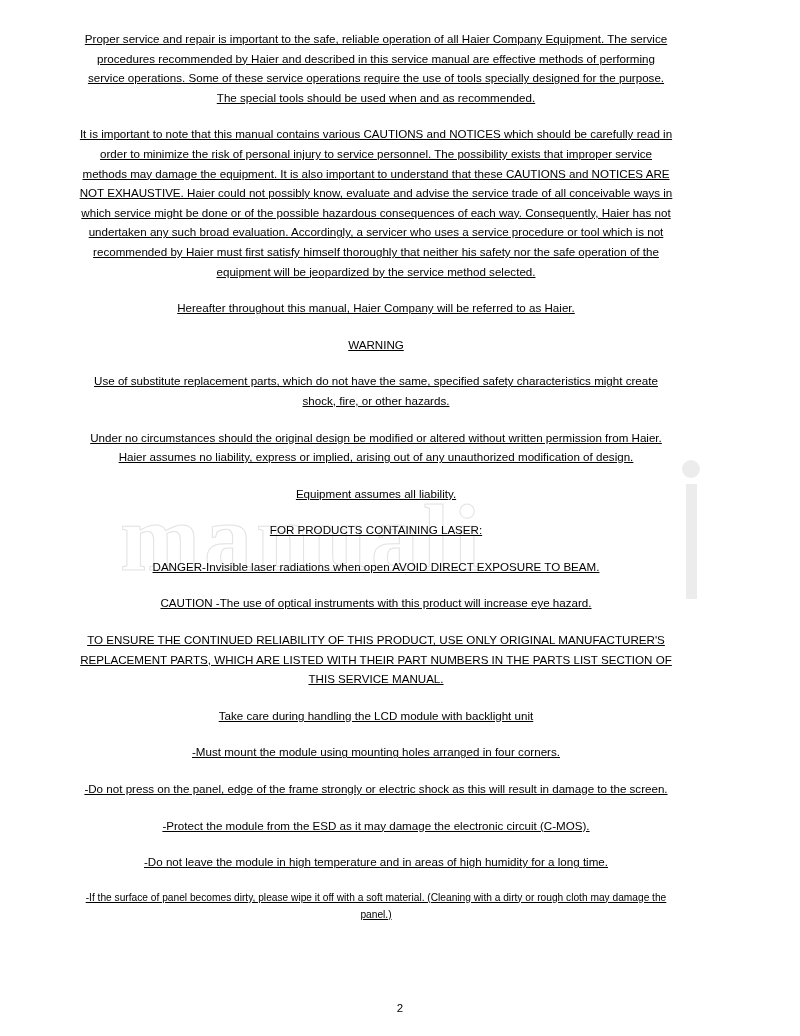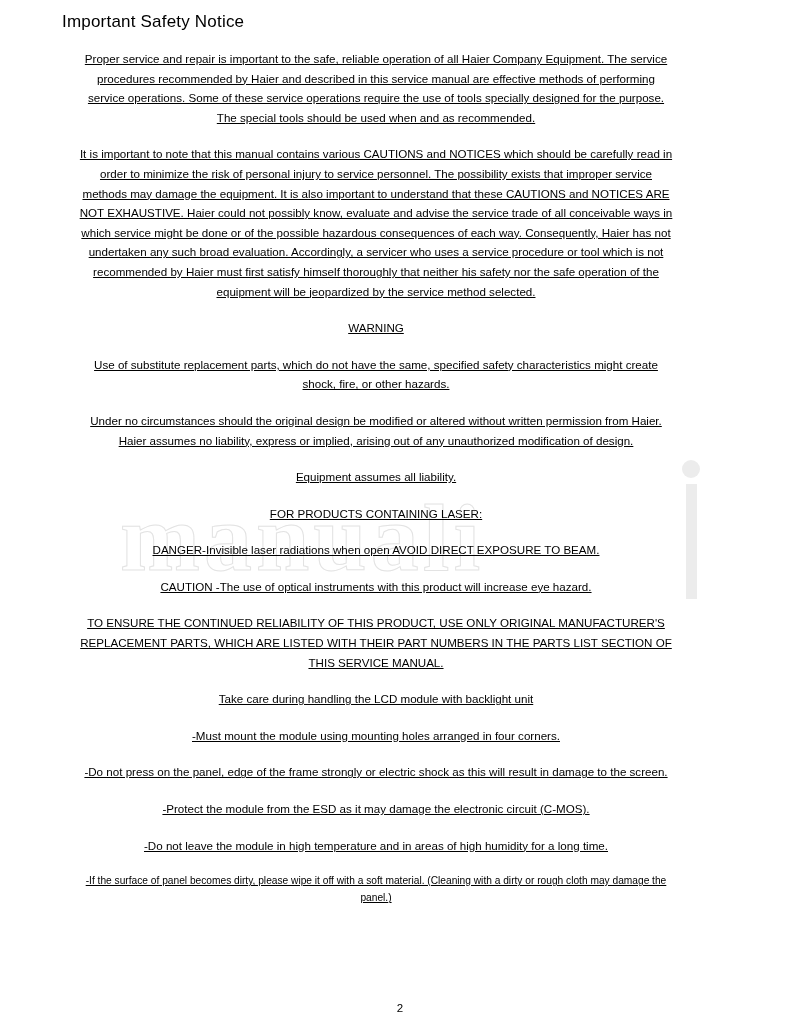--- a/index.html
+++ b/index.html
@@ -101,24 +101,24 @@
 
 <div class="page">
 
   <div class="watermark">
     <div class="watermark-text">manuali</div>
     <div class="watermark-bar"></div>
     <div class="watermark-dot"></div>
   </div>
 
   <div class="content">
-    <h1 class="title">Important Safety Notice</h1>
     <div id="paragraphs">
         <p class="para">Proper service and repair is important to the safe, reliable operation of all Haier Company Equipment. The service procedures recommended by Haier and described in this service manual are effective methods of performing service operations. Some of these service operations require the use of tools specially designed for the purpose. The special tools should be used when and as recommended.</p>
         <p class="para gap">It is important to note that this manual contains various CAUTIONS and NOTICES which should be carefully read in order to minimize the risk of personal injury to service personnel. The possibility exists that improper service methods may damage the equipment. It is also important to understand that these CAUTIONS and NOTICES ARE NOT EXHAUSTIVE. Haier could not possibly know, evaluate and advise the service trade of all conceivable ways in which service might be done or of the possible hazardous consequences of each way. Consequently, Haier has not undertaken any such broad evaluation. Accordingly, a servicer who uses a service procedure or tool which is not recommended by Haier must first satisfy himself thoroughly that neither his safety nor the safe operation of the equipment will be jeopardized by the service method selected.</p>
+        <p class="para">Hereafter throughout this manual, Haier Company will be referred to as Haier.</p>
         <p class="para gap">WARNING</p>
         <p class="para">Use of substitute replacement parts, which do not have the same, specified safety characteristics might create shock, fire, or other hazards.</p>
         <p class="para gap">Under no circumstances should the original design be modified or altered without written permission from Haier. Haier assumes no liability, express or implied, arising out of any unauthorized modification of design.</p>
         <p class="para">Equipment assumes all liability.</p>
         <p class="para gap">FOR PRODUCTS CONTAINING LASER:</p>
         <p class="para">DANGER-Invisible laser radiations when open AVOID DIRECT EXPOSURE TO BEAM.</p>
         <p class="para">CAUTION -The use of optical instruments with this product will increase eye hazard.</p>
         <p class="para gap">TO ENSURE THE CONTINUED RELIABILITY OF THIS PRODUCT, USE ONLY ORIGINAL MANUFACTURER'S REPLACEMENT PARTS, WHICH ARE LISTED WITH THEIR PART NUMBERS IN THE PARTS LIST SECTION OF THIS SERVICE MANUAL.</p>
         <p class="para">Take care during handling the LCD module with backlight unit</p>
         <p class="para">-Must mount the module using mounting holes arranged in four corners.</p>

